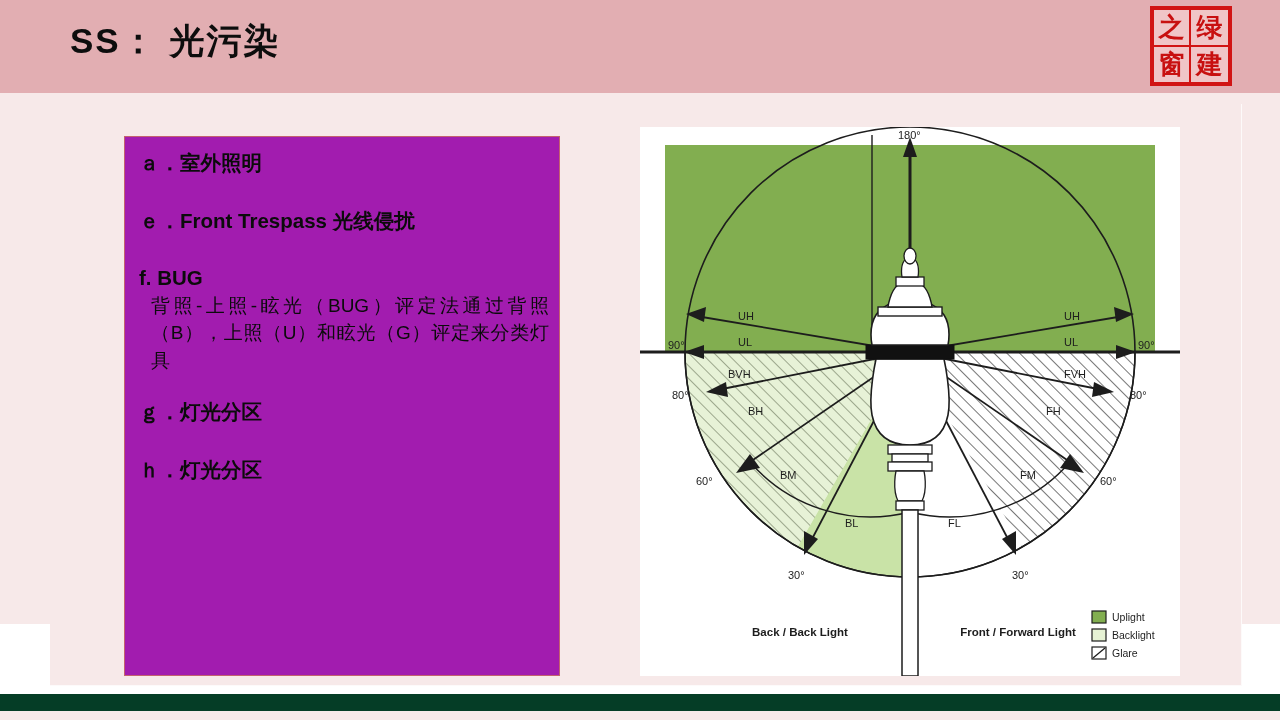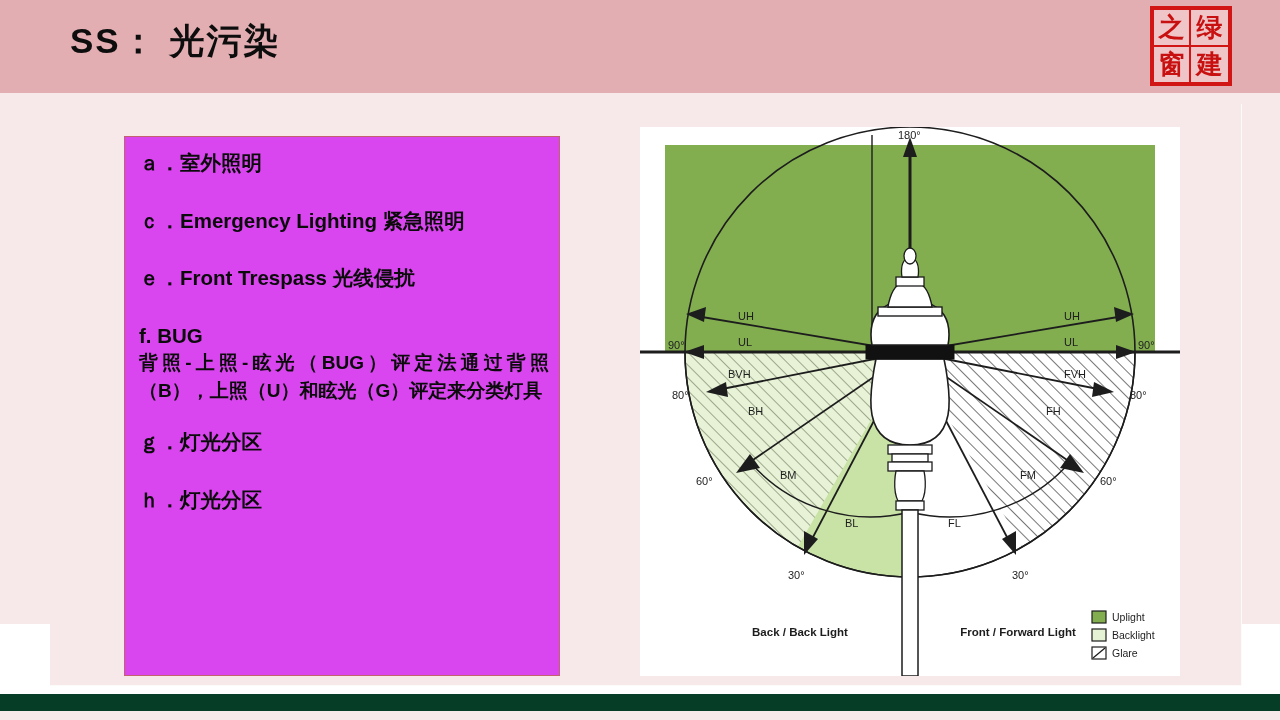--- a/index.html
+++ b/index.html
@@ -70,39 +70,39 @@
     background: #f7e9e9;
     box-shadow: -1px -1px 0 rgba(255,255,255,.75) inset;
   }
 
   
   #bullet-box {
     position: absolute;
     left: 124px; top: 136px;
     width: 436px; height: 540px;
     border: 1.5px solid #c4616f;
-    background: #d946ef;
+    background: #a21caf;
     box-sizing: border-box;
     padding: 14px 0 0 14px;
   }
   .bullet {
     color: #0b0b0b;
     font-size: 20.5px;
     font-weight: bold;
     line-height: 1.15;
     margin: 0 0 34px 0;
     white-space: nowrap;
   }
   .bullet.tight { margin-bottom: 2px; }
   #bug-body {
     font-size: 19px;
-    font-weight: bold;
+    font-weight: normal;
     color: #0b0b0b;
     line-height: 1.45;
-    margin: 0 10px 26px 0;
+    margin: 0 10px 26px 12px;
     text-align: justify;
     text-justify: inter-character;
   }
 
   
   #diagram-panel {
     position: absolute;
     left: 640px; top: 127px;
     width: 540px; height: 549px;
     background: #ffffff;
@@ -136,21 +136,20 @@
     <div class="cell b1">之</div>
     <div class="cell b2">绿</div>
     <div class="cell b3">窗</div>
     <div class="cell">建</div>
   </div>
 
   <div id="content-frame"></div>
 
   <div id="bullet-box">
     <p class="bullet">ａ．室外照明</p>
-    <p class="bullet">ｃ．Emergency Lighting 紧急照明</p>
     <p class="bullet">ｅ．Front Trespass 光线侵扰</p>
     <p class="bullet tight">f. BUG</p>
     <p id="bug-body">背照-上照-眩光（BUG）评定法通过背照（B），上照（U）和眩光（G）评定来分类灯具</p>
     <p class="bullet">ｇ．灯光分区</p>
     <p class="bullet">ｈ．灯光分区</p>
   </div>
 
   <div id="diagram-panel">
     <svg id="diagram-svg" width="540" height="549" viewBox="0 0 540 549">
       <defs>

